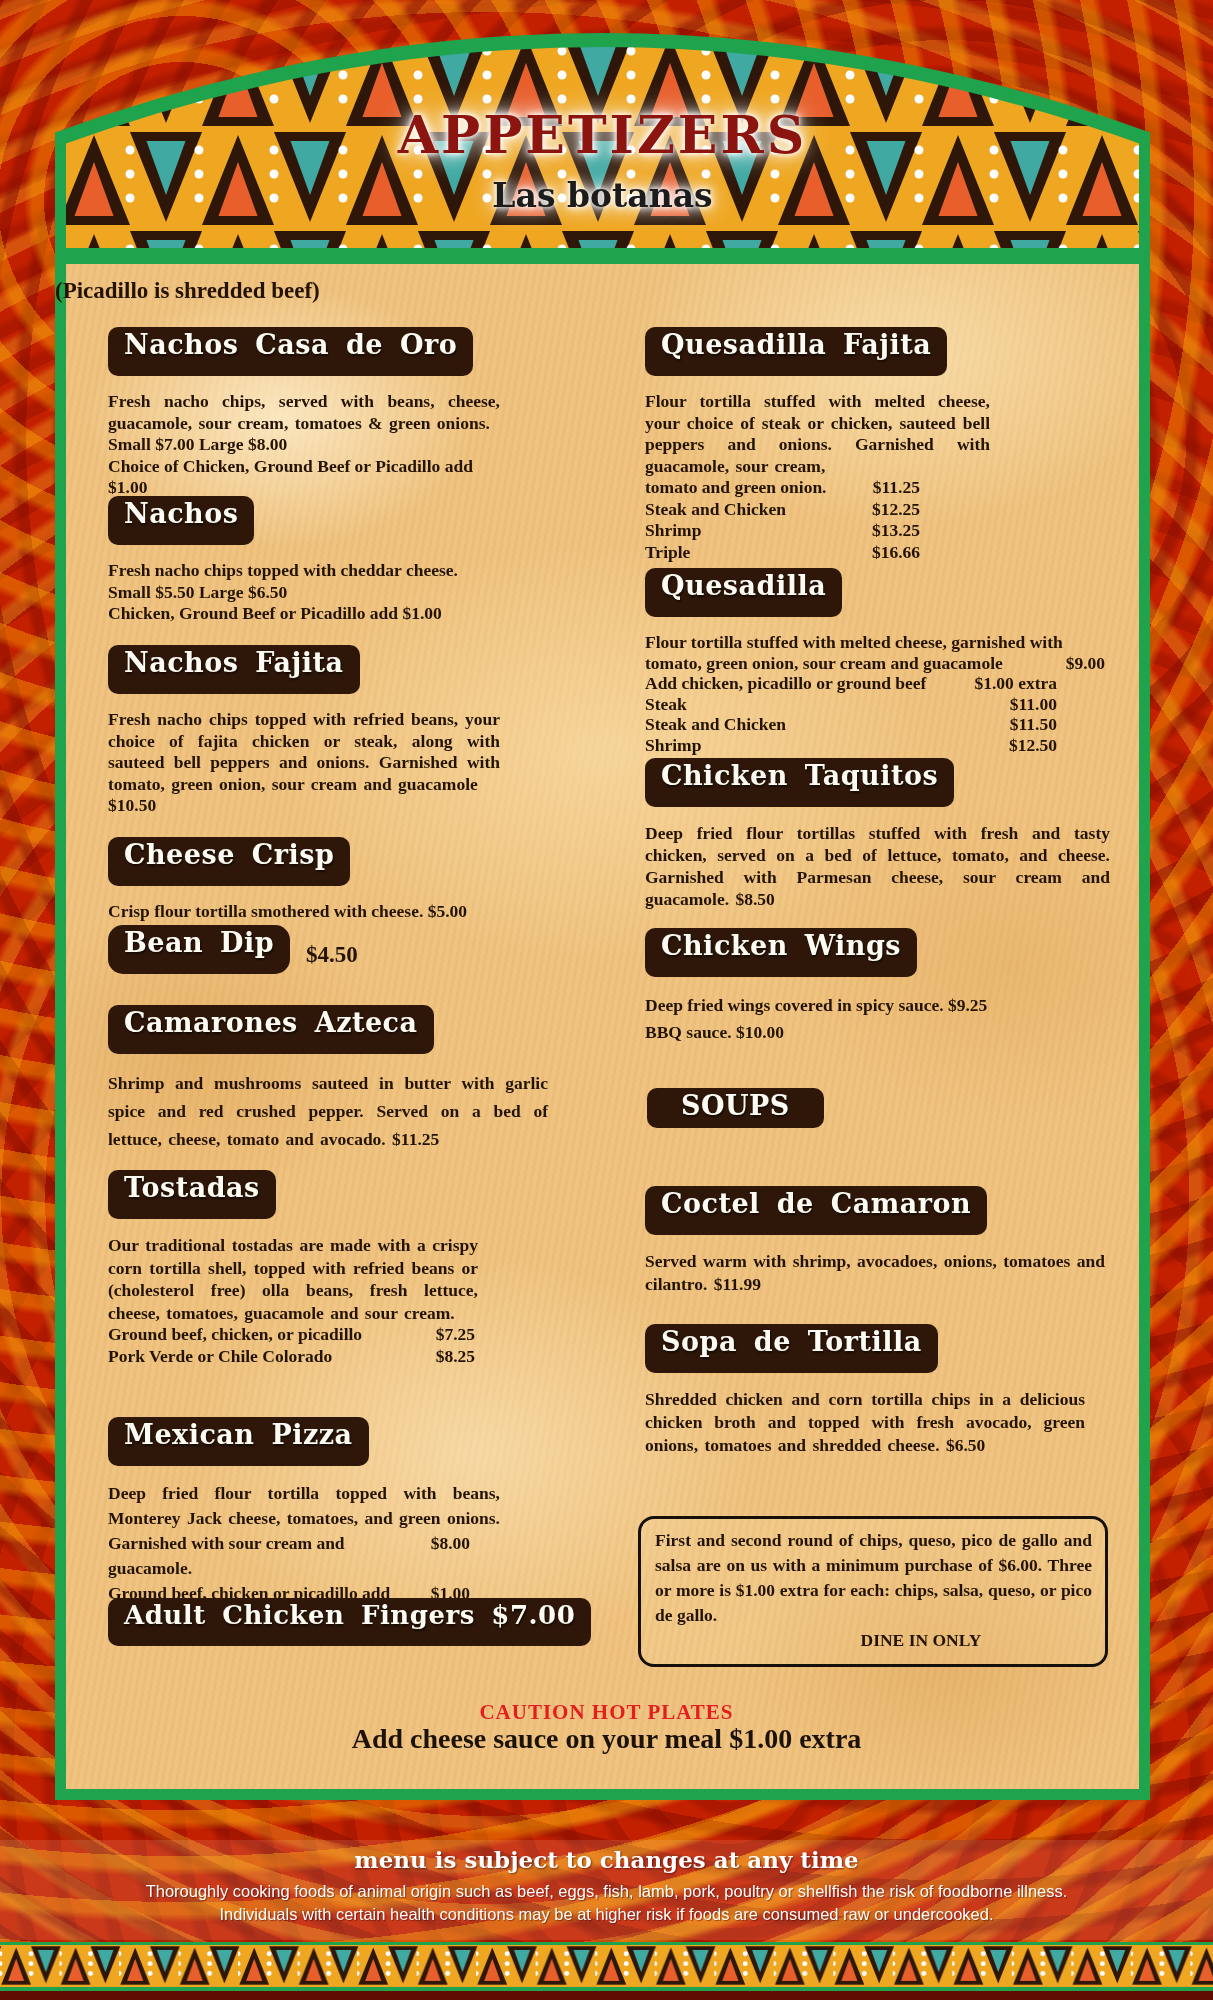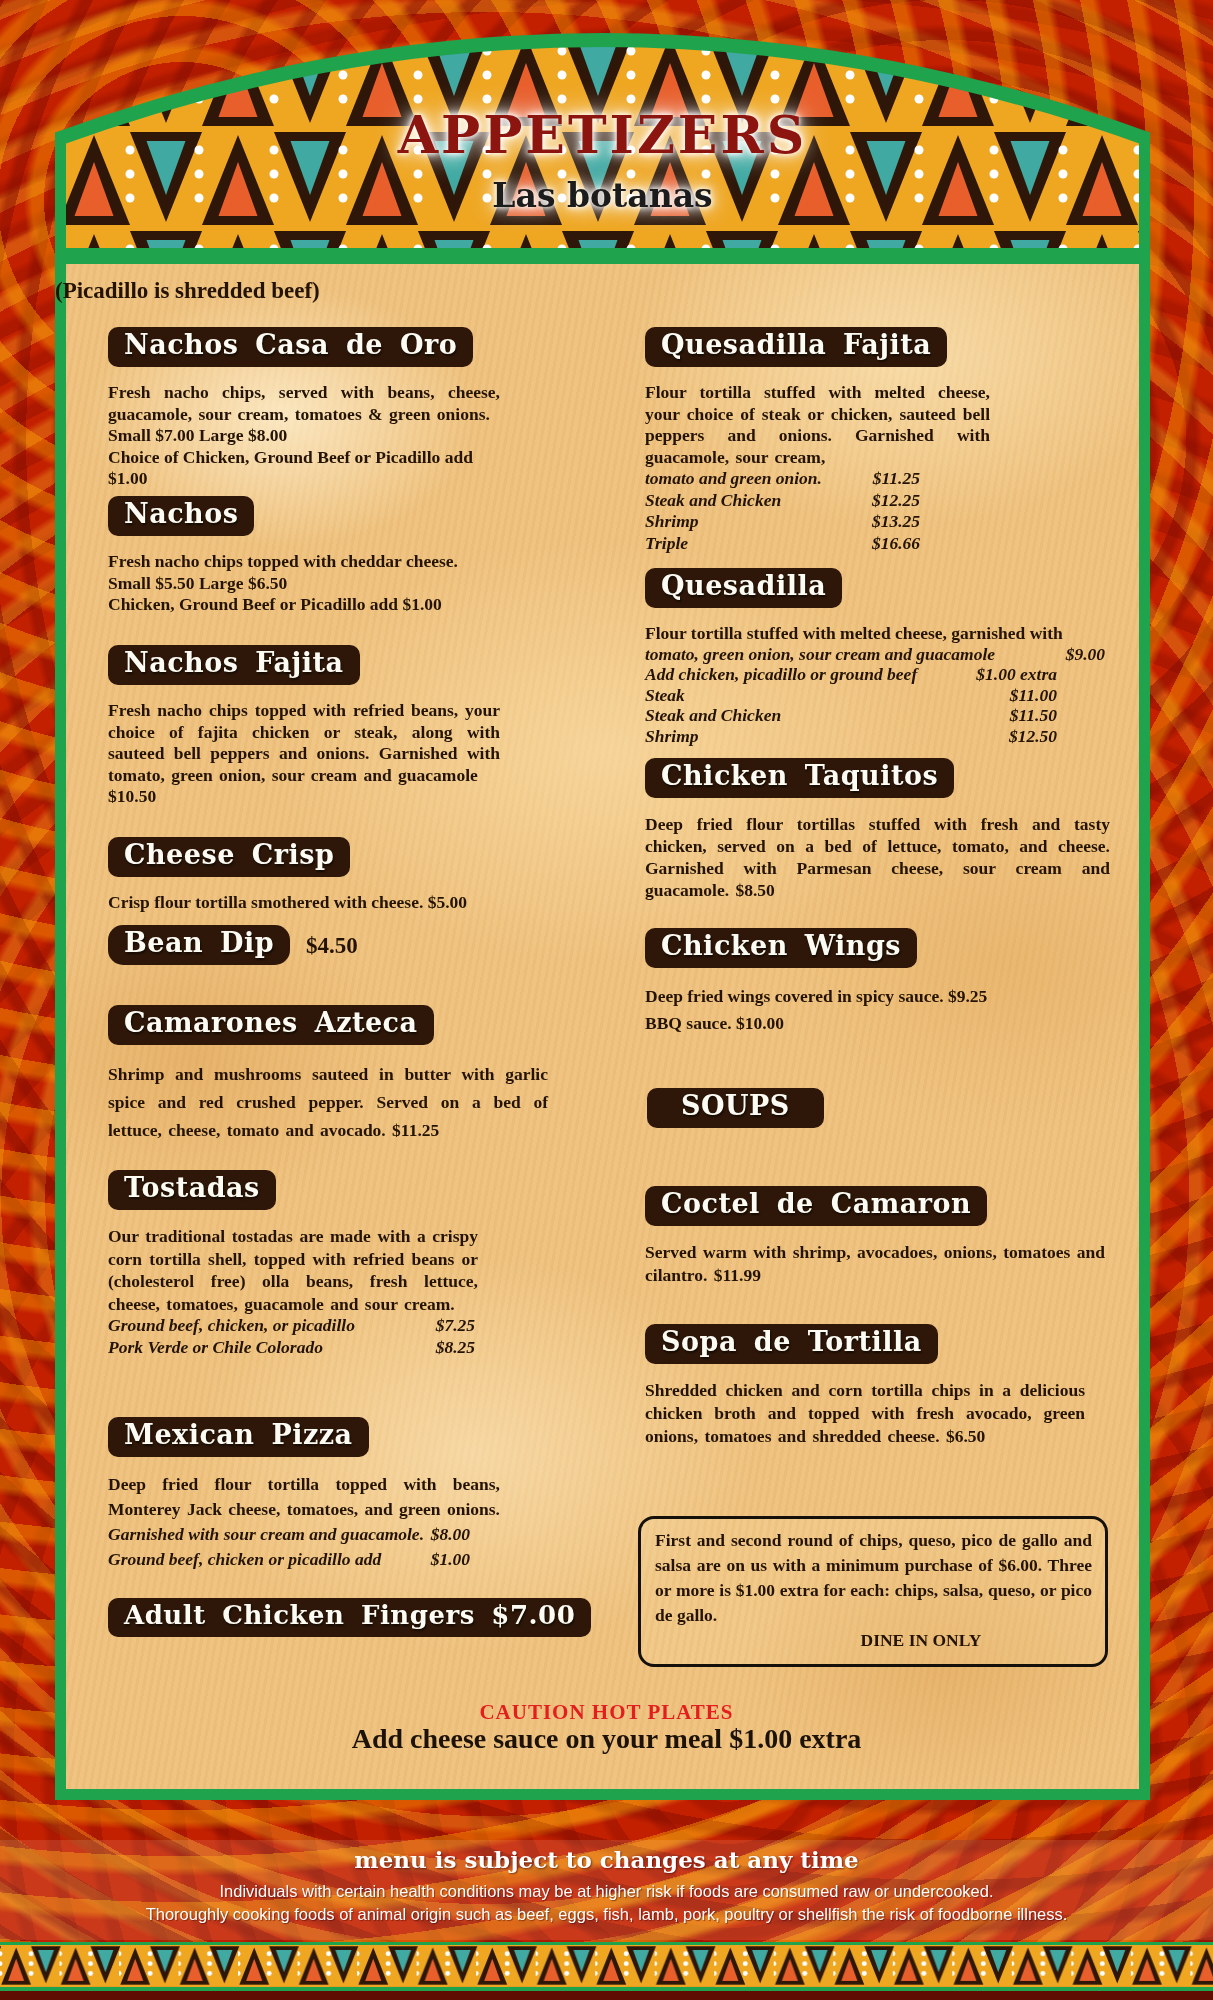--- a/index.html
+++ b/index.html
@@ -31,24 +31,24 @@
     text-shadow:0 0 5px #fff,0 0 10px #fff,0 0 18px #fff,0 0 30px rgba(255,255,255,.9);}
   .title-sub{position:absolute;left:0;top:146px;width:1095px;text-align:center;
     font-family:"DejaVu Serif", serif;font-weight:bold;font-size:33px;color:#1c1c1c;
     text-shadow:0 0 5px #fff,0 0 10px #fff,0 0 18px #fff,0 0 26px rgba(255,255,255,.9);}
   .content{position:absolute;left:0;top:0;width:1213px;height:2000px;}
   .note{position:absolute;left:55px;top:278px;width:1095px;
     font-weight:bold;font-size:23px;color:#241303;}
   .sec{position:absolute;color:#241303;}
   .hbox{display:inline-block;background:#2e1708;color:#fdfcf4;border-radius:10px;
     font-family:"DejaVu Serif", serif;font-weight:bold;font-size:27px;letter-spacing:.5px;word-spacing:7px;
-    padding:2px 16px 7px 16px;text-shadow:1px 2px 2px rgba(0,0,0,.55);margin-bottom:15px;}
+    padding:2px 16px 16px 16px;text-shadow:1px 2px 2px rgba(0,0,0,.55);margin-bottom:15px;}
   .desc{margin:0;font-weight:bold;font-size:17.5px;line-height:21.5px;text-align:justify;word-spacing:2px;}
   .opt{margin:0;font-weight:bold;font-size:17.5px;line-height:21.5px;}
-  .row{display:flex;justify-content:space-between;font-weight:bold;font-size:17.5px;line-height:21.5px;font-style:italic;}
+  .row{display:flex;justify-content:space-between;font-weight:bold;font-size:17.5px;line-height:21.5px;}
   .bean{display:flex;align-items:flex-end;gap:16px;}
   .bean .hbox{margin-bottom:0;border-radius:15px;}
   .bean-price{font-weight:bold;font-size:23px;padding-bottom:6px;}
   .infobox{position:absolute;left:638px;top:1516px;width:470px;box-sizing:border-box;
     border:3px solid #15100a;border-radius:16px;padding:9px 13px 11px 14px;background:rgba(255,235,190,.12);
     font-weight:bold;font-size:17.5px;line-height:25px;color:#241303;text-align:justify;}
   .dine{text-align:center;margin-left:95px;}
   .caution1{position:absolute;left:0;top:1700px;width:1213px;text-align:center;
     font-weight:bold;font-size:21px;letter-spacing:1px;color:#e41e1e;}
   .caution2{position:absolute;left:0;top:1723px;width:1213px;text-align:center;
@@ -262,22 +262,22 @@
       <div>First and second round of chips, queso, pico de gallo and salsa are on us with a minimum purchase of $6.00. Three or more is $1.00 extra for each: chips, salsa, queso, or pico de gallo.</div>
       <div class="dine">DINE IN ONLY</div>
     </div>
 
     <div class="caution1">CAUTION HOT PLATES</div>
     <div class="caution2">Add cheese sauce on your meal $1.00 extra</div>
 
     <div class="footer-band"></div>
     <div class="footer-notice">menu is subject to changes at any time</div>
     <div class="disclaimer">
+      <div>Thoroughly cooking foods of animal  origin such as beef, eggs, fish, lamb, pork, poultry or shellfish the risk of foodborne illness.</div>
       <div>Individuals with certain health conditions may be at higher risk if foods are consumed raw or undercooked.</div>
-      <div>Thoroughly cooking foods of animal  origin such as beef, eggs, fish, lamb, pork, poultry or shellfish the risk of foodborne illness.</div>
     </div>
 
     <div class="bottom-strip">
       <svg width="1213" height="42">
           <rect width="1213" height="42" fill="url(#tri2)"></rect>
         </svg>
     </div>
     <div class="bottom-dark"></div>
 
   </div>

